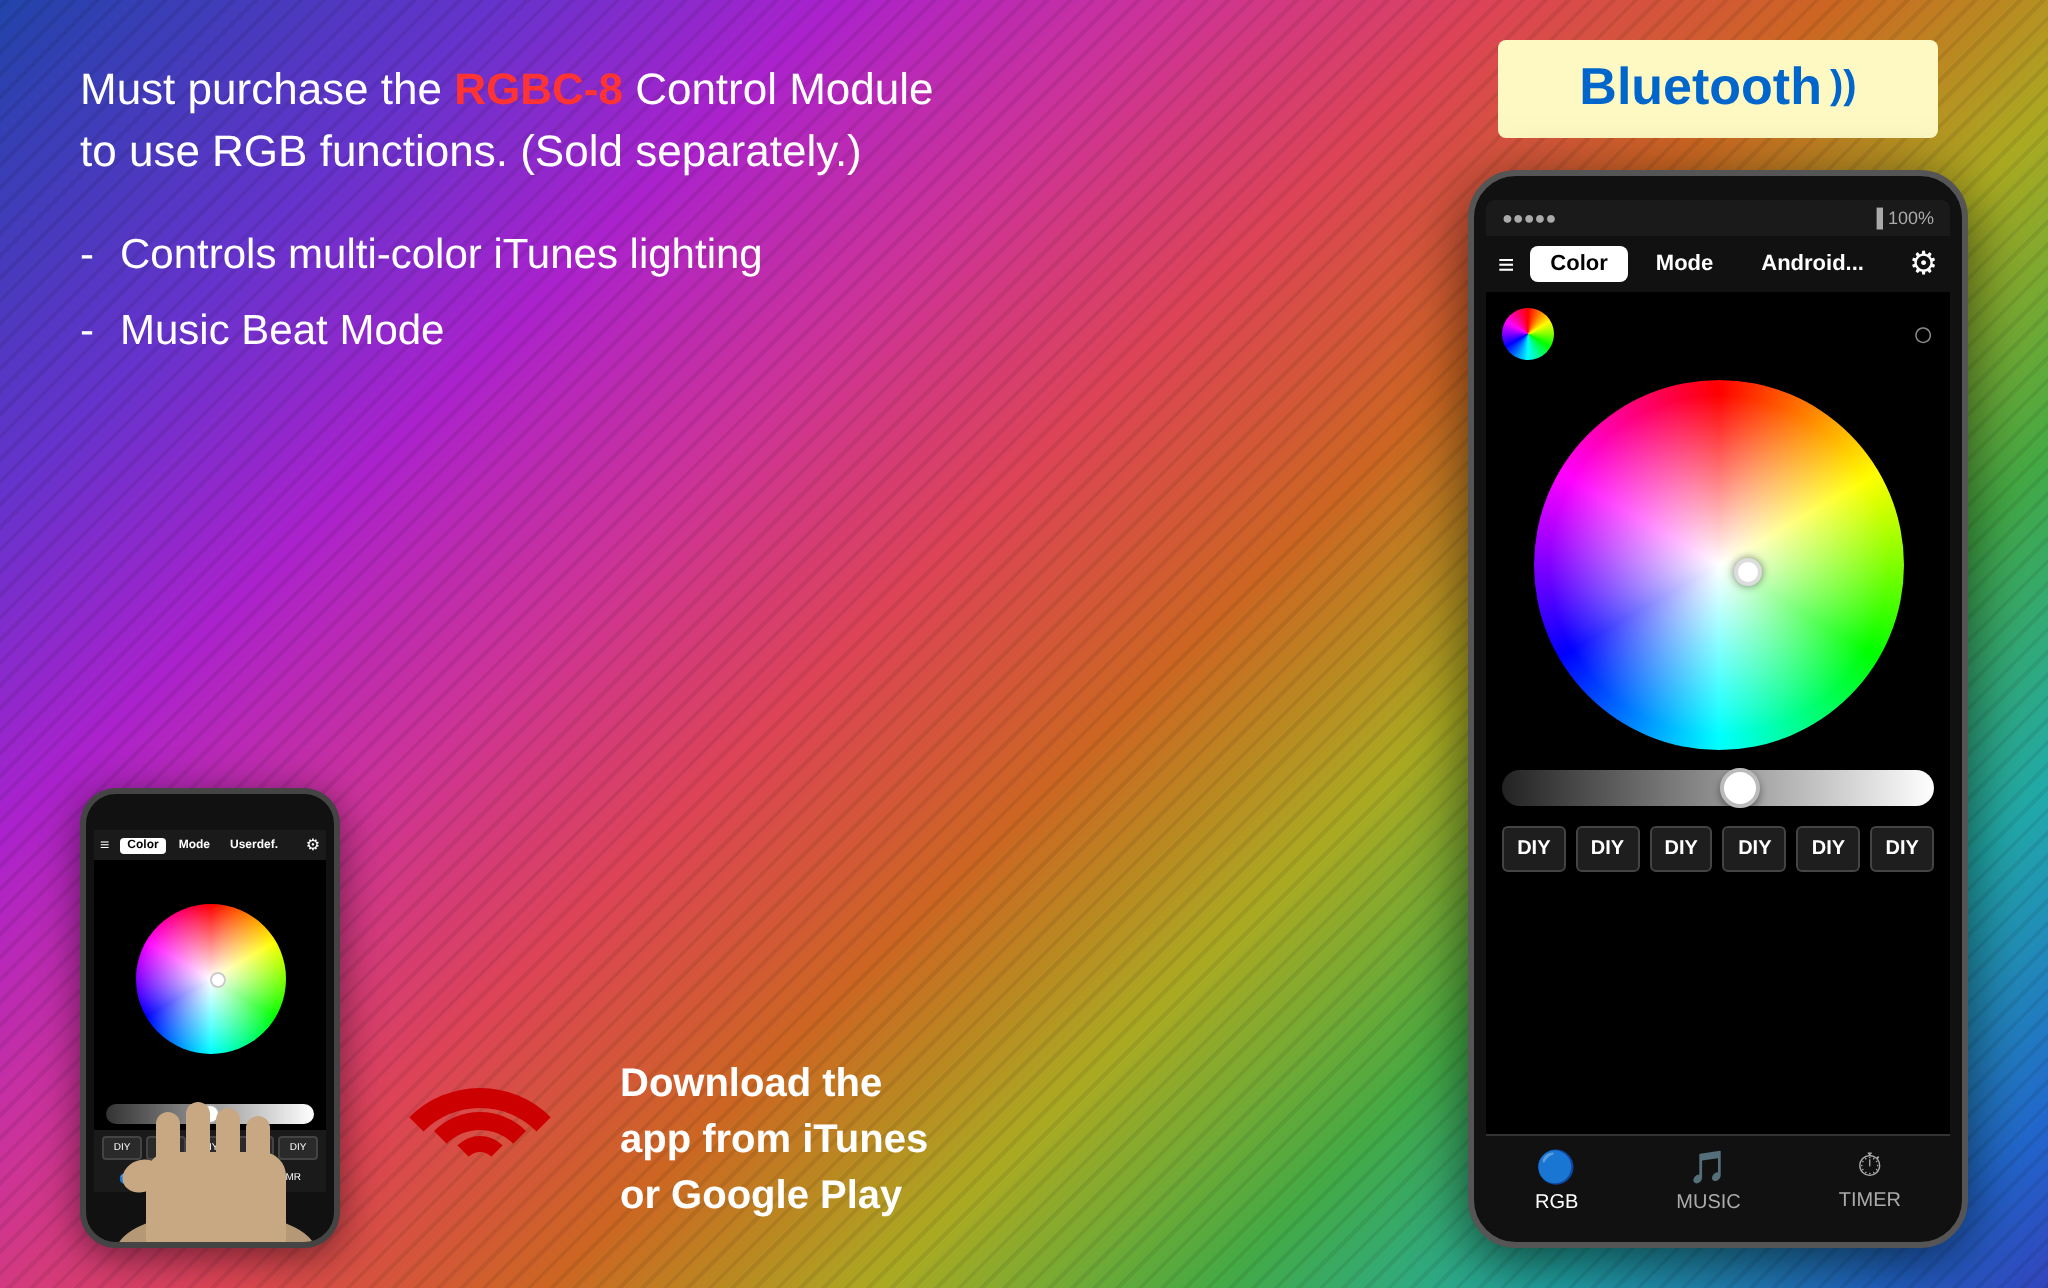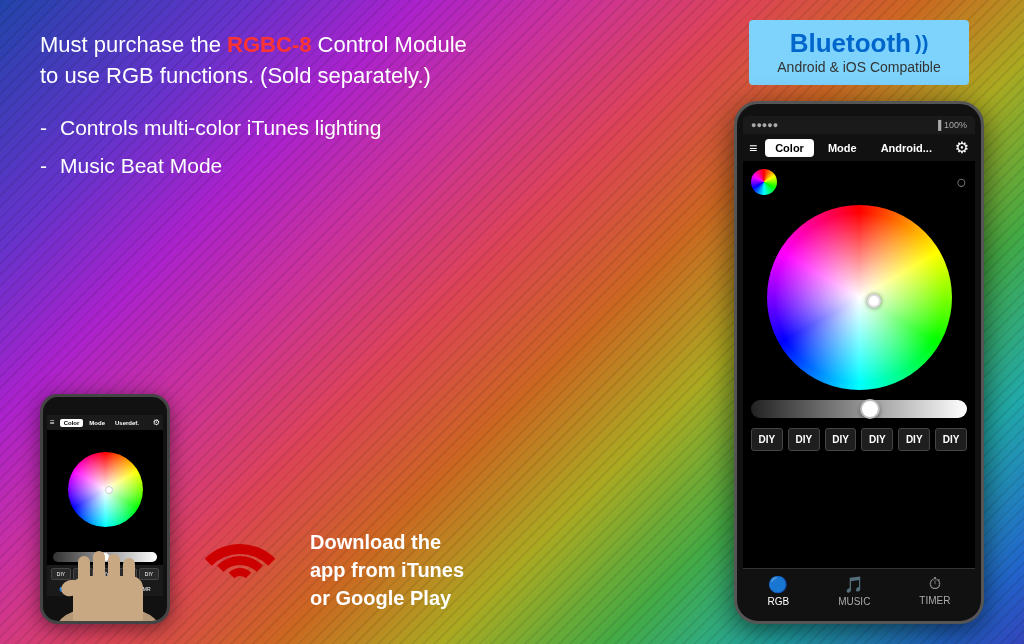--- a/index.html
+++ b/index.html
@@ -277,21 +277,21 @@
     .right-panel {
       width: 320px;
       padding: 20px 20px 20px 10px;
       display: flex;
       flex-direction: column;
       align-items: center;
       gap: 16px;
     }
 
     .bluetooth-badge {
-      background: #7dd3fc;
+      background: #fef9c3;
       padding: 8px 18px 10px;
       border-radius: 4px;
       text-align: center;
       width: 220px;
     }
 
     .bluetooth-title {
       font-size: 26px;
       font-weight: 900;
       color: #0066cc;
@@ -597,21 +597,20 @@
     </div>
   </div>
 
   <div class="right-panel">
 
     <div class="bluetooth-badge">
       <div class="bluetooth-title">
         <span style="color:#0066cc;font-weight:900;font-size:26px;">Bluetooth</span>
         <span class="bluetooth-waves">))</span>
       </div>
-      <div class="bluetooth-subtitle">Android &amp; iOS Compatible</div>
     </div>
 
     <div class="phone-large">
       <div class="phone-large-screen">
 
         <div class="phone-top-bar">
           <span>●●●●●</span>
           <span style="margin-left:auto;">▐ 100%</span>
         </div>
 

